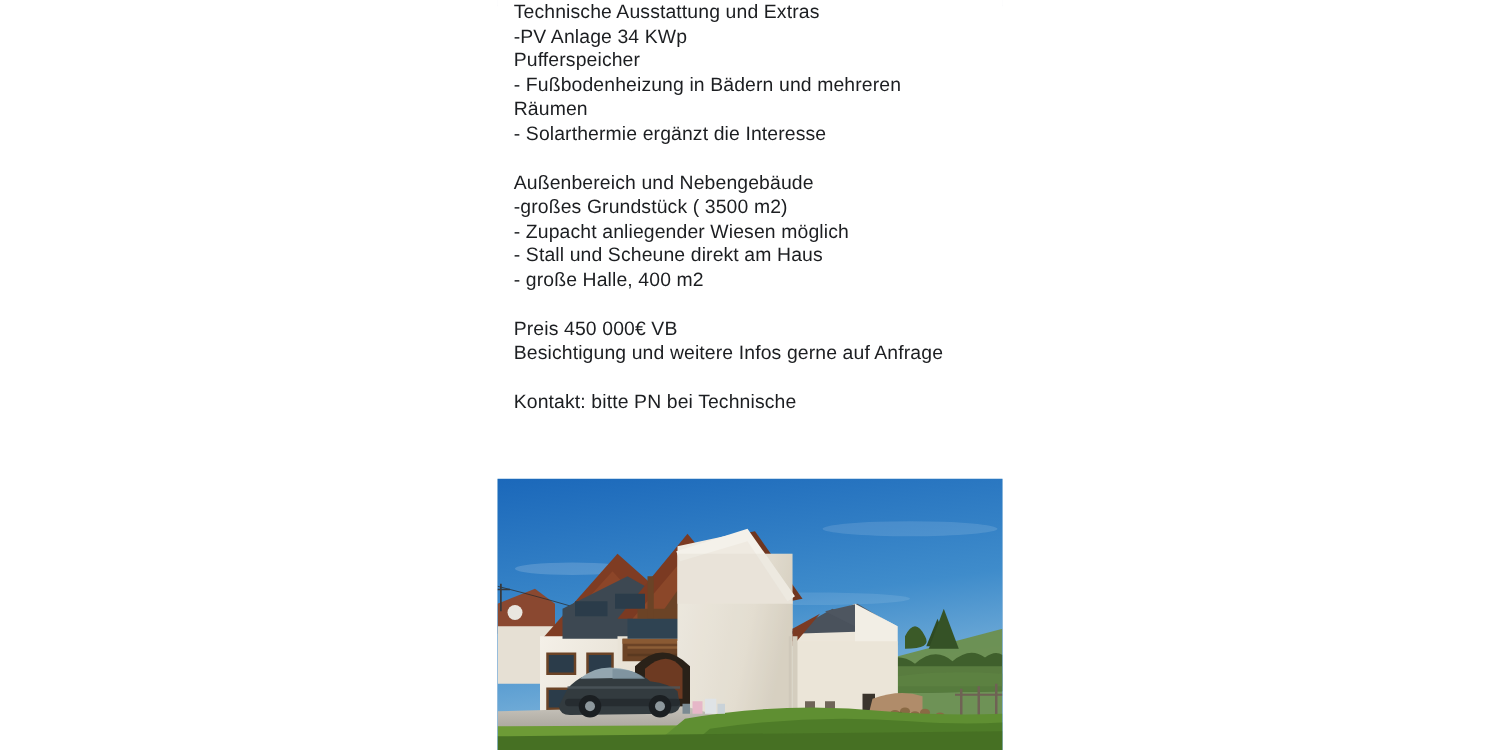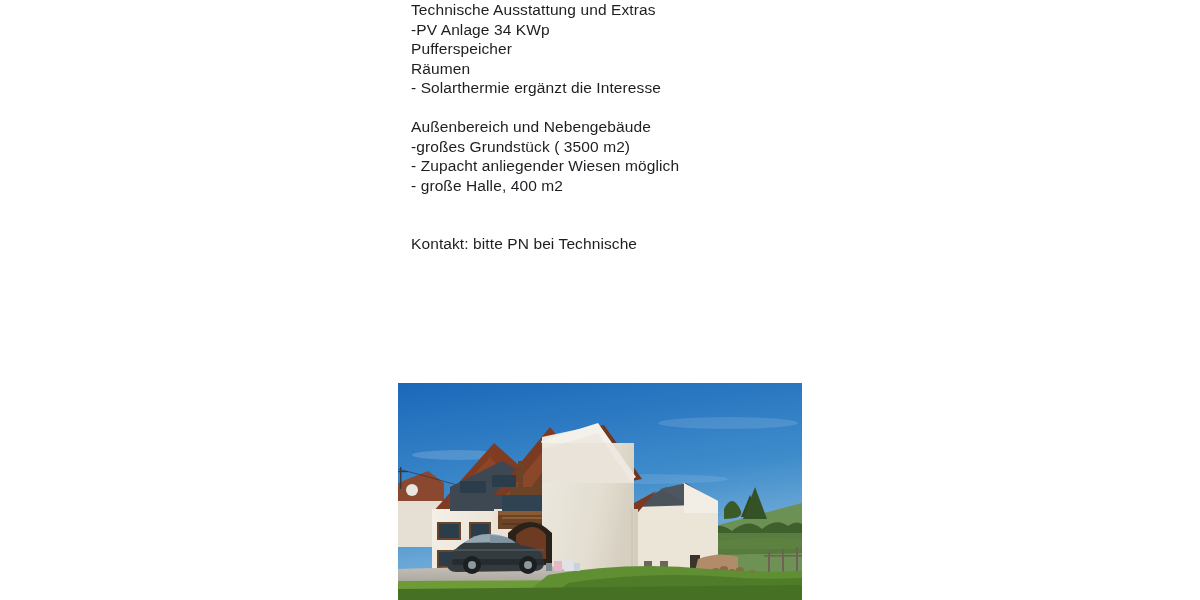--- a/index.html
+++ b/index.html
@@ -83,24 +83,25 @@
 </head>
 <body>
 
 <div id="page">
 
   <div id="top-strip"></div>
 
   <div id="post-column">
 
     <div id="post-text">
-        <p class="para"><span class="line">Technische Ausstattung und Extras</span><span class="line">-PV Anlage 34 KWp</span><span class="line">Pufferspeicher</span><span class="line">Räumen</span><span class="line">- Solarthermie ergänzt die Interesse</span></p>
+        <p class="para"><span class="line">Technische Ausstattung und Extras</span><span class="line">-PV Anlage 34 KWp</span><span class="line">Pufferspeicher</span><span class="line">- Fußbodenheizung in Bädern und mehreren</span><span class="line">Räumen</span><span class="line">- Solarthermie ergänzt die Interesse</span></p>
         <div class="para-gap"></div>
-        <p class="para"><span class="line">Außenbereich und Nebengebäude</span><span class="line">-großes Grundstück ( 3500 m2)</span><span class="line">- Zupacht anliegender Wiesen möglich</span><span class="line">- große Halle, 400 m2</span></p>
+        <p class="para"><span class="line">Außenbereich und Nebengebäude</span><span class="line">-großes Grundstück ( 3500 m2)</span><span class="line">- Zupacht anliegender Wiesen möglich</span><span class="line">- Stall und Scheune direkt am Haus</span><span class="line">- große Halle, 400 m2</span></p>
         <div class="para-gap"></div>
+        <p class="para"><span class="line">Preis 450 000€ VB</span><span class="line">Besichtigung und weitere Infos gerne auf Anfrage</span></p>
         <div class="para-gap"></div>
         <p class="para"><span class="line">Kontakt: bitte PN bei Technische</span></p>
       </div>
 
     <div id="post-photo">
       <svg viewBox="0 0 404 217" preserveAspectRatio="none">
         <defs>
           <linearGradient id="skyGrad" x1="0" y1="0" x2="0.25" y2="1">
             <stop offset="0%" stop-color="#1b68ba"></stop>
             <stop offset="55%" stop-color="#3f8ccb"></stop>

